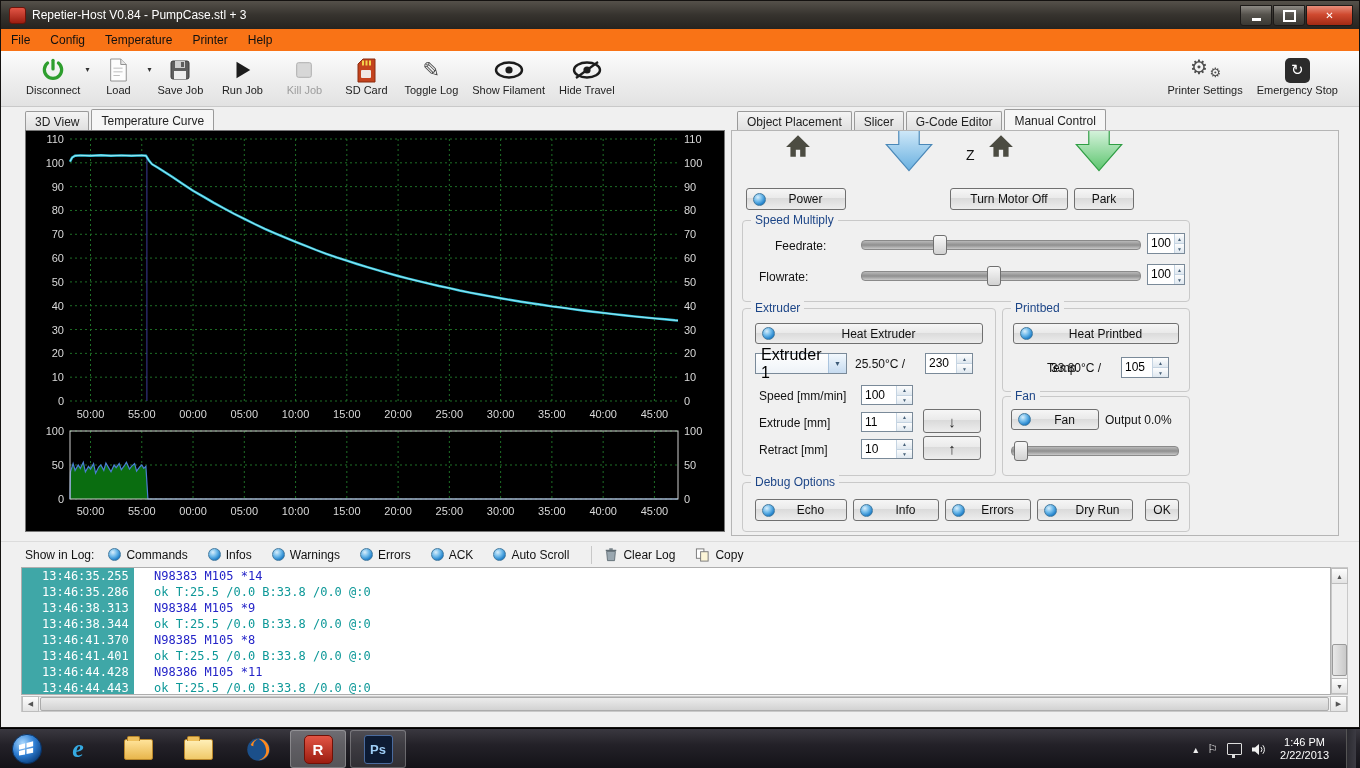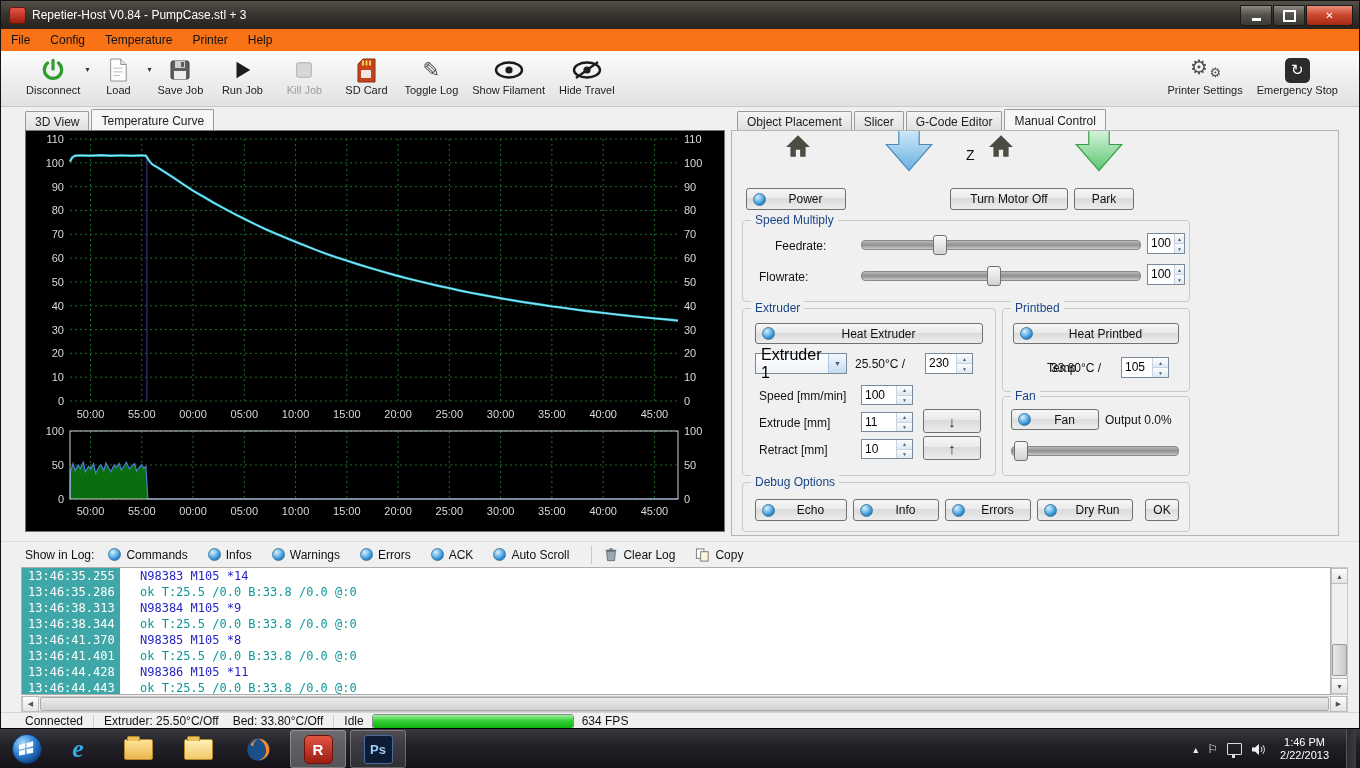--- a/index.html
+++ b/index.html
@@ -51,21 +51,21 @@
   .slider-track{position:absolute;left:0;right:0;top:5px;height:8px;border-radius:4px;background:linear-gradient(#b9b9b9,#8f8f8f 50%,#c9c9c9);border:1px solid #8a8a8a;}
   .slider-thumb{position:absolute;top:0;width:12px;height:18px;border-radius:3px;background:linear-gradient(#f8f8f8,#d2d2d2);border:1px solid #6f6f6f;}
   .lbl{font-size:12px;color:#111;position:absolute;}
   .big-arrow-btn{font-size:15px;font-weight:bold;color:#2b2b2b;}
   
   #log-toolbar{position:absolute;left:0;top:540px;width:100%;height:26px;background:#f0f0f0;border-top:1px solid #dcdcdc;display:flex;align-items:center;font-size:12px;color:#111;padding-left:24px;box-sizing:border-box;}
   .log-toggle{display:flex;align-items:center;gap:5px;margin-right:20px;}
   .vsep{width:1px;height:18px;background:#c8c8c8;margin:0 12px 0 2px;}
   #log-area{position:absolute;left:20px;top:566px;width:1310px;height:128px;background:#ffffff;border:1px solid #aeaeae;box-sizing:border-box;overflow:hidden;font-family:"DejaVu Sans Mono",monospace;font-size:12px;}
   .log-row{display:flex;height:16px;line-height:16px;white-space:pre;}
-  .log-time{width:92px;flex:0 0 auto;background:#3fa7a7;color:#fff;padding-left:6px;}
+  .log-time{width:92px;flex:0 0 auto;background:#3fa7a7;color:#fff;padding-left:20px;}
   .log-text{padding-left:20px;}
   .log-sent{color:#2424c8;}
   .log-recv{color:#0d9898;}
   
   .vscroll{position:absolute;left:1330px;top:566px;width:17px;height:128px;background:#f0f0f0;border:1px solid #c9c9c9;box-sizing:border-box;display:flex;flex-direction:column;align-items:center;}
   .hscroll{position:absolute;left:20px;top:695px;width:1327px;height:16px;background:#f0f0f0;border:1px solid #c9c9c9;box-sizing:border-box;display:flex;align-items:center;}
   .scroll-arrow{font-size:7px;color:#555;width:15px;height:14px;display:flex;align-items:center;justify-content:center;background:linear-gradient(#fdfdfd,#e3e3e3);border:1px solid #bdbdbd;}
   .vthumb{width:13px;height:30px;margin-top:60px;border-radius:2px;background:linear-gradient(90deg,#e8e8e8,#c9c9c9);border:1px solid #9a9a9a;}
   .hthumb{height:12px;flex:1;margin:0 1px;border-radius:2px;background:linear-gradient(#ececec,#d2d2d2);border:1px solid #ababab;}
   
@@ -579,33 +579,20 @@
       <span class="scroll-arrow">▲</span>
       <span class="vthumb"></span>
       <span class="scroll-arrow" style="margin-top:auto;">▼</span>
     </div>
     <div class="hscroll">
       <span class="scroll-arrow">◀</span>
       <span class="hthumb"></span>
       <span class="scroll-arrow">▶</span>
     </div>
 
-    <div id="statusbar">
-      <span>Connected</span>
-      <span class="st-sep"></span>
-      <span>Extruder: 25.50°C/Off</span>
-      <span style="width:14px;"></span>
-      <span>Bed: 33.80°C/Off</span>
-      <span class="st-sep"></span>
-      <span>Idle</span>
-      <div id="progress">
-          <div id="progress-fill" style="width: 100%;"></div>
-        </div>
-      <span>634 FPS</span>
-    </div>
   </div>
 
   <div id="taskbar">
     <div class="orb">
       <svg width="34" height="34" viewBox="0 0 36 36">
         <defs>
             <radialGradient id="g-orb" cx="35%" cy="30%" r="75%">
               <stop offset="0" stop-color="#a8d8ff"></stop>
               <stop offset="0.55" stop-color="#2f7fd4"></stop>
               <stop offset="1" stop-color="#0b3f7e"></stop>

